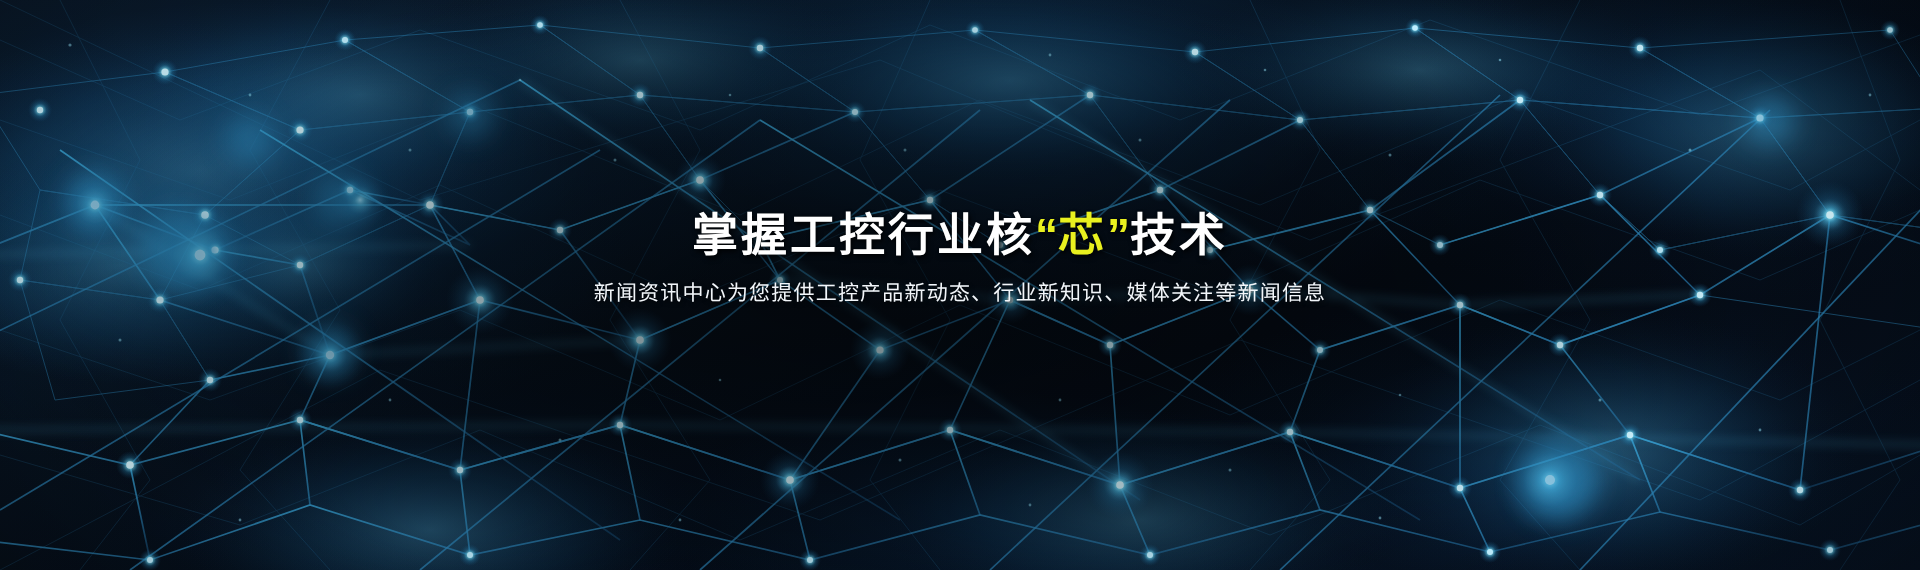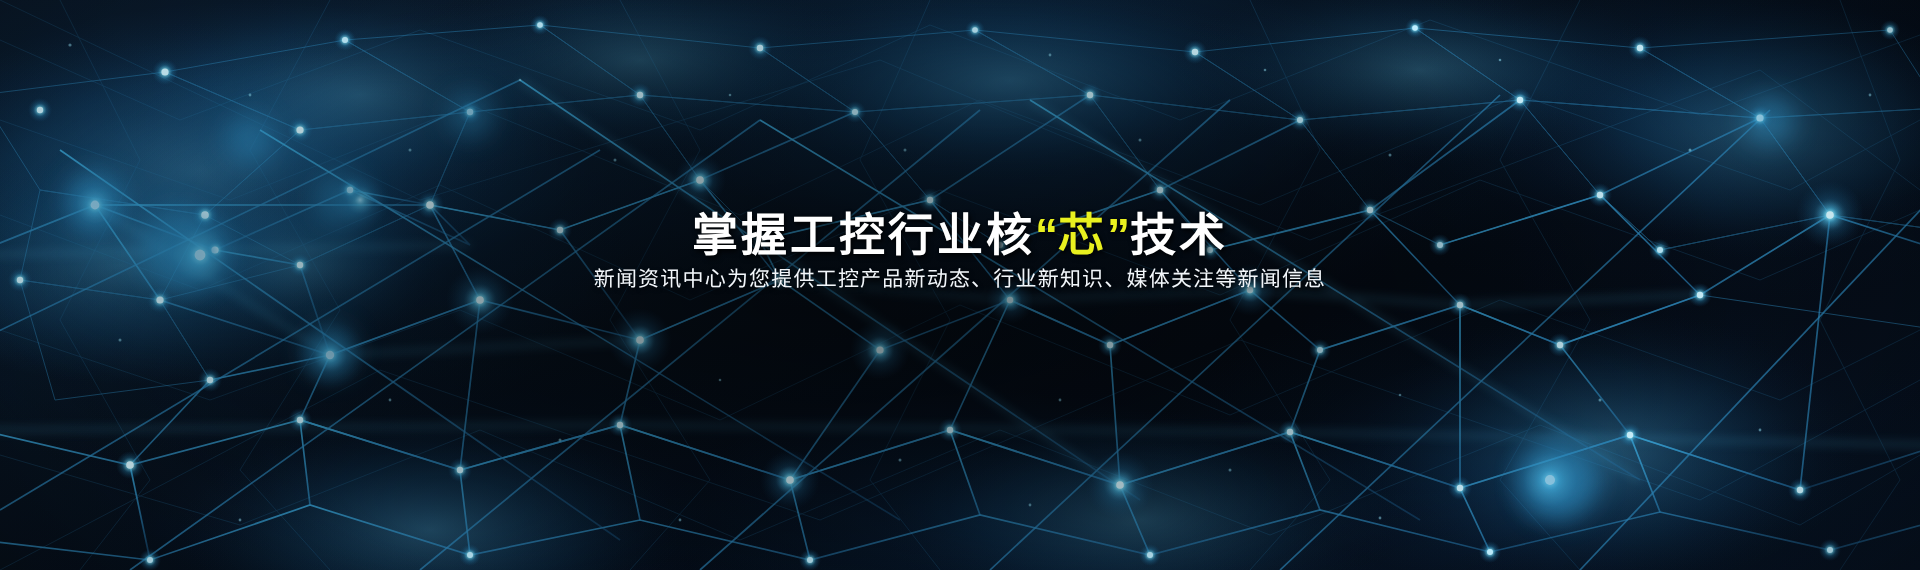--- a/index.html
+++ b/index.html
@@ -63,21 +63,21 @@
     letter-spacing:3px;
     text-shadow:
       2px 3px 5px rgba(0,0,0,0.78),
       0 0 2px rgba(0,0,0,0.55);
     white-space:nowrap;
   }
   #hero-title .hl{ color:#e9f01f; }
   #hero-title .q{ color:#e9f01f; letter-spacing:0; }
 
   #hero-sub{
-    margin-top:2px;
+    margin-top:16px;
     font-size:21px;
     line-height:30px;
     color:#f2f6fa;
     letter-spacing:1.2px;
     text-shadow:1px 2px 4px rgba(0,0,0,0.70);
     white-space:nowrap;
   }
 </style>
 </head>
 <body>

